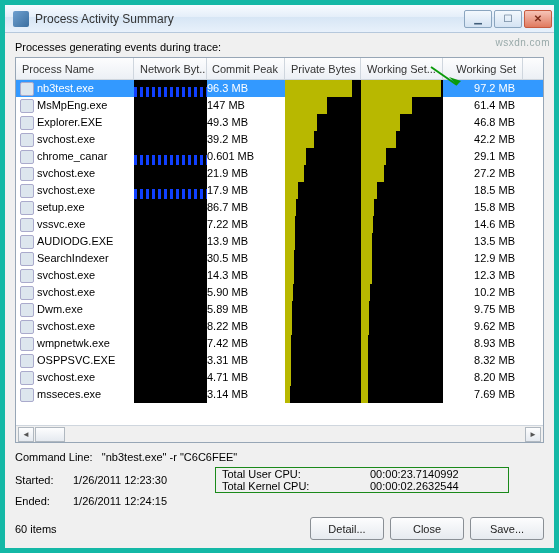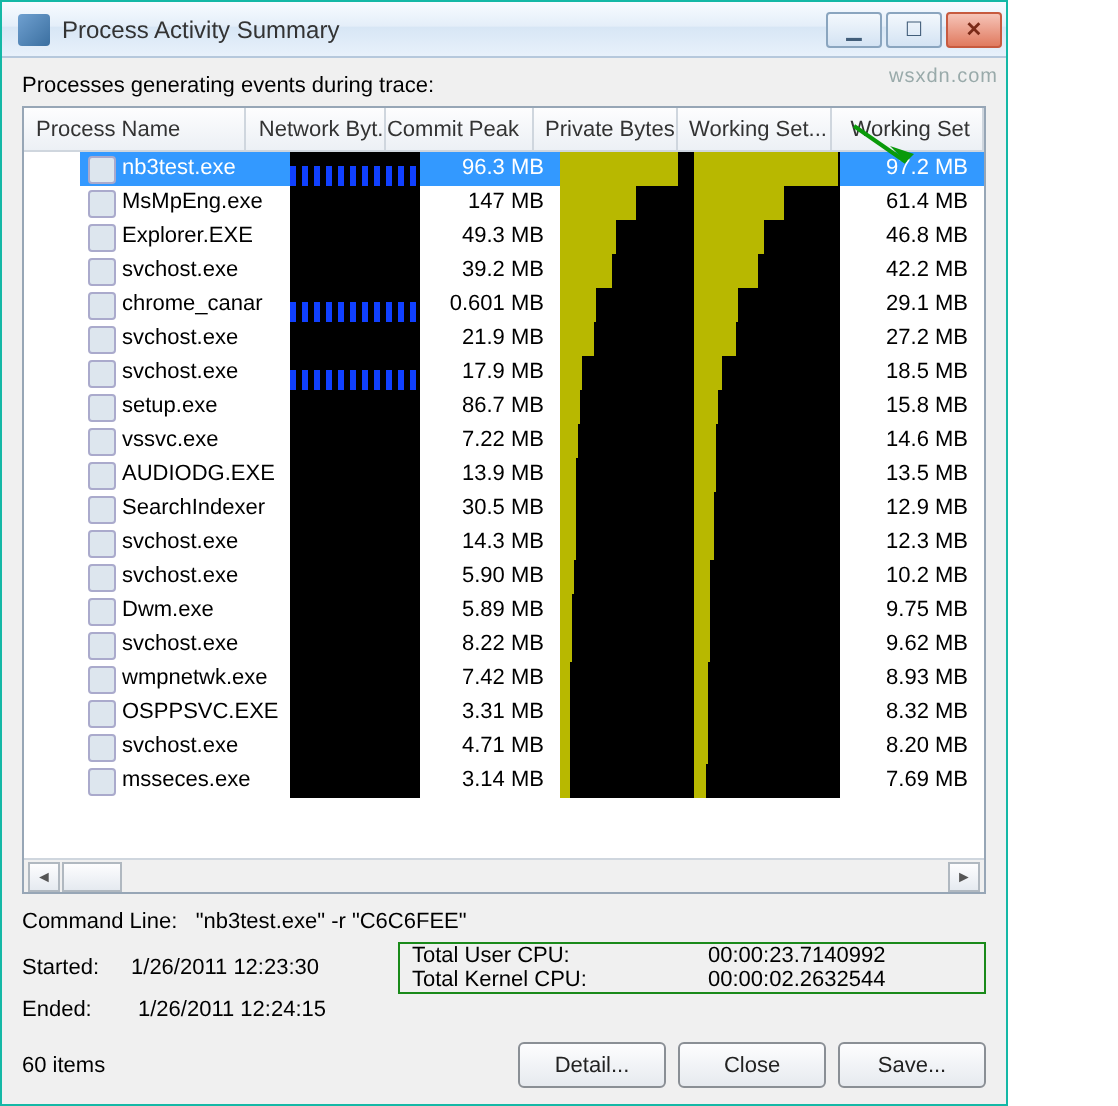--- a/index.html
+++ b/index.html
@@ -5,22 +5,22 @@
 * { box-sizing: border-box; margin: 0; padding: 0; }
 body {
   font-family: "Segoe UI", Tahoma, sans-serif;
   font-size: 11px;
   background: #fff;
   width: 559px;
   height: 553px;
   overflow: hidden;
 }
 .window {
-  width: 504px; height: 553px;
-  border: 1px solid #14b8a6;
+  width: 559px; height: 553px;
+  border: 5px solid #14b8a6;
   background: #f0f0f0;
   display: flex; flex-direction: column;
   box-shadow: inset 0 0 0 4px #d7e4f2;
 }
 .titlebar {
   height: 28px;
   background: linear-gradient(to bottom, #f7fbff 0%, #e4eef9 45%, #d7e6f5 46%, #e8f1fb 100%);
   display: flex; align-items: center;
   padding: 0 2px 0 8px;
   border-bottom: 1px solid #b6c8dc;
@@ -53,28 +53,28 @@
   white-space:nowrap; overflow:hidden; text-overflow:ellipsis;
   display:flex; align-items:center;
 }
 .col-name{width:118px;}
 .col-net{width:73px;}
 .col-commit{width:78px; justify-content:flex-end;}
 .col-priv{width:76px;}
 .col-wsgraph{width:82px;}
 .col-ws{width:80px; justify-content:flex-end;}
 
-.rows { flex:1; overflow:hidden;margin-left:28px; }
+.rows { flex:1; overflow:hidden; }
 .row { display:flex; height:17px; line-height:17px; }
 .row .cell { font-size:11px; overflow:hidden; white-space:nowrap; }
 .row .name { width:118px; display:flex; align-items:center; padding-left:4px; gap:3px;}
 .row .name .picon{width:14px; height:14px; background:#dde6ee; border:1px solid #aac; border-radius:2px; flex-shrink:0;}
 .row .net { width:73px; background:#000; position:relative; }
 .row .net .spark{position:absolute; bottom:0; left:0; right:0; height:60%; }
-.row .commit { width:78px; text-align:right; padding-right:8px; }
+.row .commit { width:78px; padding-right:8px; }
 .row .priv { width:76px; background:#000; }
 .row .wsgraph { width:82px; background:#000; position:relative; }
 .row .wsgraph .fill{position:absolute; left:0; bottom:0; top:0; background:#b8b800;}
 .row .ws { width:80px; text-align:right; padding-right:8px; }
 
 .row.sel { background:#3399ff; color:#fff; }
 .row.sel .commit, .row.sel .ws { color:#fff; }
 .row.sel .net, .row.sel .priv, .row.sel .wsgraph { background:#000; }
 
 .scrollbars{display:flex; height:17px; border-top:1px solid #cfd6de; background:#f0f0f0;}

